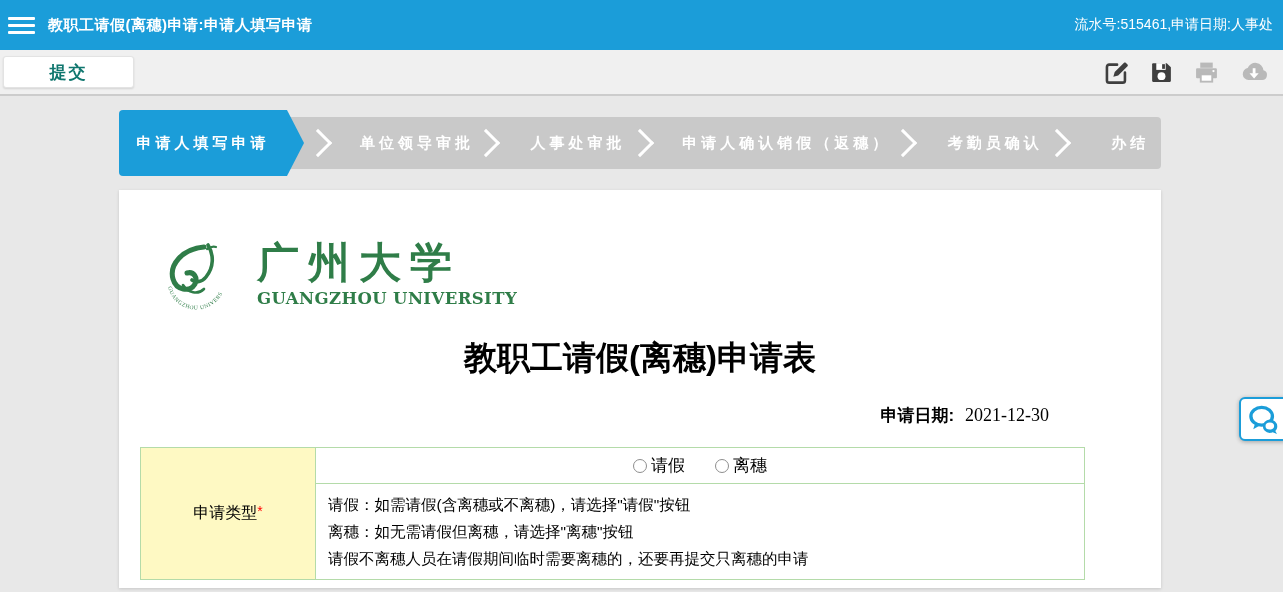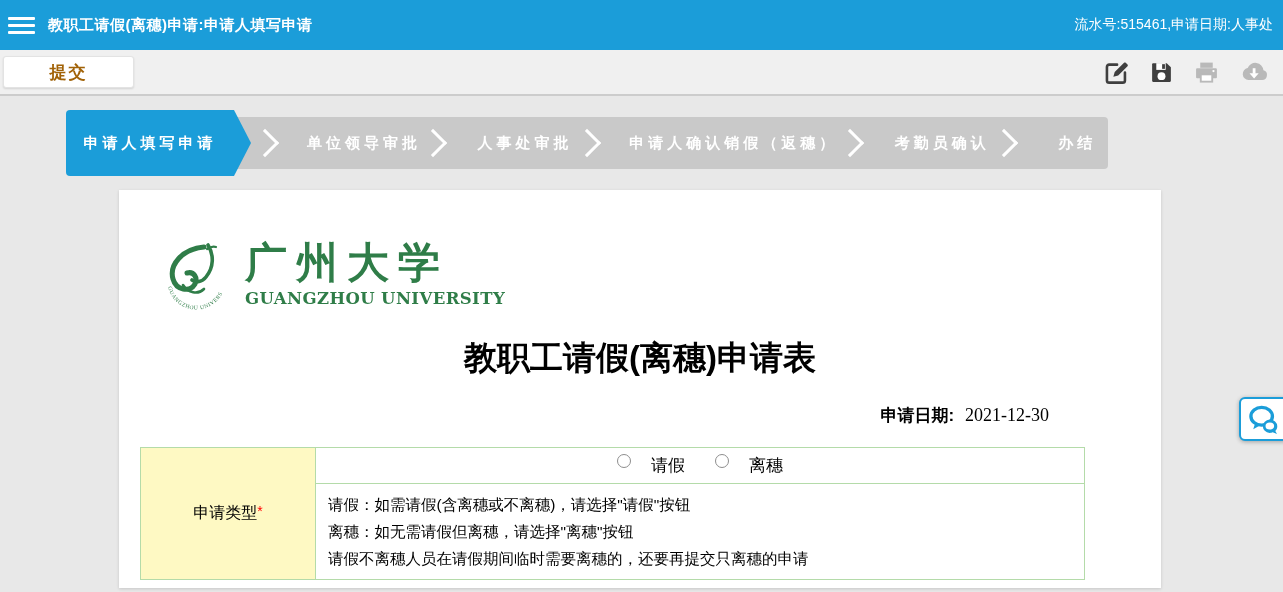--- a/index.html
+++ b/index.html
@@ -11,60 +11,60 @@
   .hamburger { display:flex; flex-direction:column; justify-content:center; gap:4px; width:27px; cursor:pointer; }
   .hamburger span { display:block; height:3px; background:#fff; border-radius:1px; }
   .topbar-title { color:#fff; font-size:15px; font-weight:bold; margin-left:13px; letter-spacing:0.5px; }
   .topbar-meta { margin-left:auto; color:#fff; font-size:14px; }
 
   
   .toolbar { height:46px; background:#f0f0f0; border-bottom:2px solid #cccccc; display:flex; align-items:center; padding:0 14px 0 3px; }
   .tb-btn { width:131px; height:32px; background:#fff; border:1px solid #e3e3e3; border-radius:3px;
             font-family:"Liberation Sans",sans-serif; font-size:17px; font-weight:bold; letter-spacing:2px;
             box-shadow:0 1px 2px rgba(0,0,0,0.12); cursor:pointer; margin-right:6px; }
-  .tb-btn.submit { color:#a16207; }
+  .tb-btn.submit { color:#0f766e; }
   .tb-btn.stop   { color:#2aabe3; }
   .toolbar-icons { margin-left:auto; display:flex; align-items:center; gap:19px; }
   .toolbar-icons .ico { cursor:pointer; display:flex; }
 
   
-  .steps { position:relative; margin:14px 0 0 66px; width:1042px; height:66px; display:flex; align-items:center; }
+  .steps { position:relative; margin:14px 0 0 119px; width:1042px; height:66px; display:flex; align-items:center; }
   .steps-bg { position:absolute; left:0; right:0; top:7px; bottom:7px; background:#c9c9c9; border-radius:4px; }
   .step { position:relative; z-index:1; color:#fff; font-size:15px; font-weight:bold; letter-spacing:4px; text-align:center; white-space:nowrap; }
   .step.active { width:168px; height:66px; background:#1b9dd9; border-radius:4px 0 0 4px; display:flex; align-items:center; justify-content:center; z-index:2; }
   .step.active::after { content:""; position:absolute; left:100%; top:0;
                         border-top:33px solid transparent; border-bottom:33px solid transparent; border-left:17px solid #1b9dd9; }
   .chevron { position:relative; z-index:1; flex:none; width:20px; height:20px;
              border-top:3px solid #fff; border-right:3px solid #fff; transform:rotate(45deg); margin:0 0 0 2px; }
   .chevron.first { margin-left:21px; }
   .step.g { flex-basis:0;padding-left:32px; }
   .step.s2 { flex-grow:152; } .step.s3 { flex-grow:140; } .step.s4 { flex-grow:246; }
   .step.s5 { flex-grow:140; } .step.s6 { flex-grow:86; }
 
   
   .form-panel { position:relative; margin:14px 0 0 119px; width:1042px; height:398px; background:#fff;
                 box-shadow:0 1px 3px rgba(0,0,0,0.15); }
   .logo-row { position:absolute; top:50px; left:44px; display:flex; align-items:flex-start; }
-  .logo-text { margin-left:16px; }
+  .logo-text { margin-left:28px; }
   .logo-cn { font-family:"DejaVu Serif","Liberation Serif",serif; font-weight:bold; color:#2f7d48;
              font-size:42px; letter-spacing:9px; line-height:1.1; }
   .logo-en { font-family:"DejaVu Serif","Liberation Serif",serif; font-weight:bold; color:#2f7d48;
              font-size:16.5px; letter-spacing:0.4px; margin-top:3px; }
   .form-title { position:absolute; top:146px; left:0; width:100%; text-align:center;
                 font-size:33px; font-weight:bold; color:#000; }
   .date-line { position:absolute; top:214px; right:112px; font-size:17px; color:#000; }
   .date-line .lbl { font-weight:bold; }
   .date-line .val { font-family:"Liberation Serif",serif; font-size:18px; margin-left:6px; }
 
   .apply-table { position:absolute; top:257px; left:21px; width:945px; border-collapse:collapse; }
   .apply-table td { border:1px solid #b4dba9; font-size:15px; color:#000; }
   td.label-cell { width:175px; background:#fef9c3; text-align:center; vertical-align:middle; font-size:16px; }
   td.label-cell .req { color:#f00; font-size:14px; vertical-align:top; }
   td.radio-cell { height:36px; text-align:center; vertical-align:middle; }
-  .radio-opt { display:inline-flex; align-items:flex-start; font-size:17px; margin:0 13px; cursor:pointer;gap:16px; }
+  .radio-opt { display:inline-flex; align-items:center; font-size:17px; margin:0 13px; cursor:pointer; }
   .radio-dot { display:inline-block; width:14px; height:14px; border:1px solid #8e8e8e; border-radius:50%; background:#fff; margin-right:4px; }
   td.help-cell { padding:7px 12px; line-height:27px; font-size:15.5px; }
 
   
   .chat-btn { position:absolute; top:397px; right:-6px; width:50px; height:44px; background:#fff;
               border:2px solid #1b9dd9; border-radius:6px; display:flex; align-items:center; justify-content:center;
               box-shadow:0 1px 4px rgba(0,0,0,0.3); cursor:pointer; }
 </style>
 </head>
 <body>

